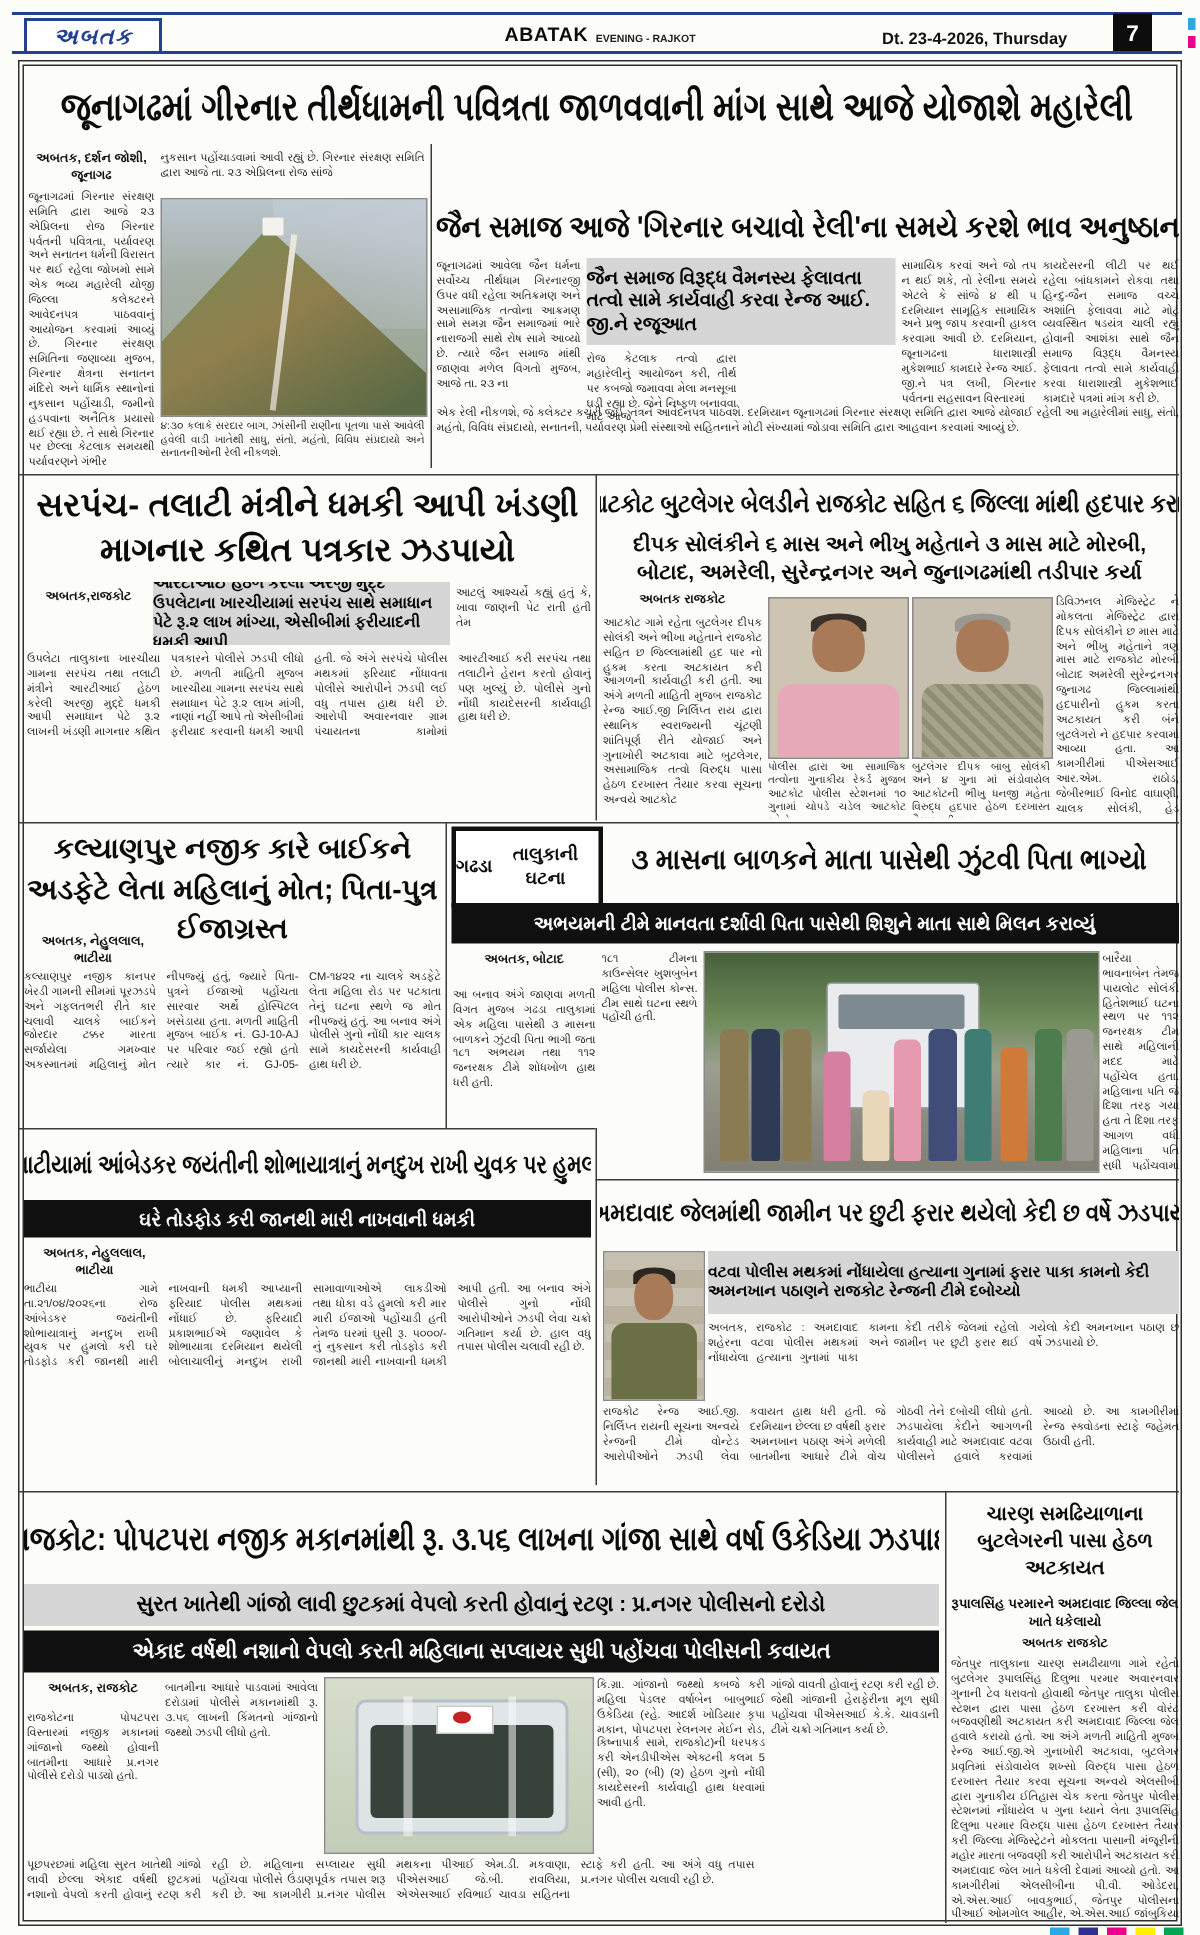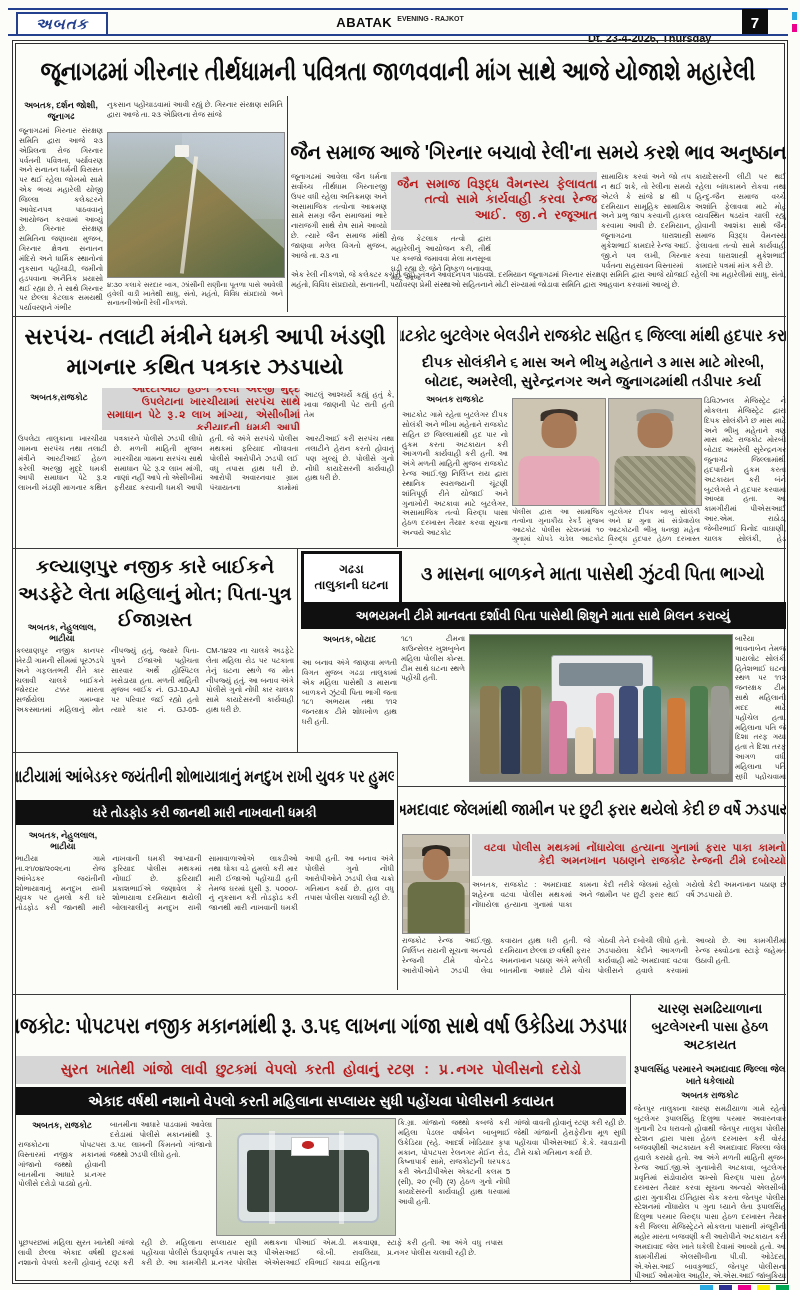--- a/index.html
+++ b/index.html
@@ -7,31 +7,31 @@
         font-family:"Liberation Sans","DejaVu Sans",sans-serif;color:#141414;overflow:hidden;}
   .abs{position:absolute;}
   .rule{position:absolute;background:#3a3a3a;}
   .blue-rule{position:absolute;background:var(--accent,#23418f);}
   .frame{position:absolute;border:1px solid #2e2e2e;}
   .frame-inner{position:absolute;left:2px;top:2px;right:2px;bottom:2px;border:1px solid #2e2e2e;}
   .hl{position:absolute;font-weight:bold;color:#0b0b0b;text-align:center;}
   .cond-wrap{display:flex;align-items:center;justify-content:center;overflow:hidden;}
   .cond{white-space:nowrap;display:inline-block;transform:scaleX(var(--sx,.85));}
   .banner{position:absolute;background:#101010;color:#ffffff;font-weight:bold;display:flex;align-items:center;justify-content:center;text-align:center;overflow:hidden;}
-  .graybox{position:absolute;background:#d6d6d6;color:#b91c1c;font-weight:bold;display:flex;align-items:center;justify-content:center;text-align:right;line-height:1.25;overflow:hidden;font-family:Liberation Mono, monospace;}
+  .graybox{position:absolute;background:#d6d6d6;color:#000000;font-weight:bold;display:flex;align-items:center;justify-content:center;text-align:left;line-height:1.25;overflow:hidden;}
   .byline{position:absolute;font-weight:bold;font-size:8.5px;line-height:1.25;text-align:center;color:#111;overflow:hidden;}
   .bt{position:absolute;font-size:7.4px;line-height:1.33;text-align:justify;color:#1c1c1c;overflow:hidden;word-break:break-word;}
   .c3{column-count:3;column-gap:7px;}
   .c4{column-count:4;column-gap:7px;}
   .c5{column-count:5;column-gap:7px;}
   .cap{font-size:7px;line-height:1.3;text-align:justify;color:#222;}
   
   .masthead{position:absolute;border:2px solid var(--accent,#23418f);background:#fff;display:flex;align-items:center;justify-content:center;
             font-weight:bold;font-style:italic;font-size:15px;color:var(--accent,#23418f);letter-spacing:1px;}
-  .papertitle{position:absolute;display:flex;align-items:flex-start;justify-content:center;gap:5px;width:300px;}
+  .papertitle{position:absolute;display:flex;align-items:flex-end;justify-content:center;gap:5px;width:300px;}
   .papertitle .t1{font-weight:bold;font-size:13px;letter-spacing:.5px;color:#0c0c0c;}
   .papertitle .t2{font-weight:bold;font-size:7px;color:#222;}
   .dateline{position:absolute;font-size:11px;font-weight:bold;color:#111;}
   .pagenum{position:absolute;background:#0d0d0d;color:#fff;font-weight:bold;font-size:15px;display:flex;align-items:center;justify-content:center;}
   
   .photo{position:absolute;overflow:hidden;border:1px solid #8a8a8a;background:#cfcabd;}
   .girnar{background:linear-gradient(180deg,#b9c4cd 0%,#a6b0a8 35%,#98a28c 100%);}
   .g-peak{position:absolute;left:-12%;top:13%;width:124%;height:95%;background:linear-gradient(150deg,#7a8a55 10%,#8f7f4d 45%,#5a6a44 85%);clip-path:polygon(42% 0,100% 85%,100% 100%,0 100%,0 72%);}
   .g-haze{position:absolute;right:0;top:0;width:58%;height:60%;background:linear-gradient(200deg,rgba(196,205,214,.9),rgba(196,205,214,0));}
   .g-temple{position:absolute;left:38%;top:8%;width:8%;height:9%;background:#f4f2ec;border-radius:1px;}
@@ -46,38 +46,38 @@
   .jailphoto{background:repeating-linear-gradient(180deg,#c7c0b0 0 12px,#bbb2a0 12px 24px);}
   .j-torso{position:absolute;left:50%;bottom:0;width:86%;height:52%;transform:translateX(-50%);background:#6b6f45;border-radius:9px 9px 0 0;}
   .j-head{position:absolute;left:50%;top:14%;width:40%;height:32%;transform:translateX(-50%);background:#a87a58;border-radius:45%;}
   .j-hair{position:absolute;left:50%;top:10%;width:42%;height:11%;transform:translateX(-50%);background:#2c2620;border-radius:50% 50% 0 0;}
   .ganjaphoto{background:linear-gradient(180deg,#d6decb 0%,#c3cdb7 100%);}
   .tub{position:absolute;left:11%;top:12%;width:78%;height:74%;background:rgba(228,233,239,.78);border:2px solid #b6bfc9;border-radius:7px;}
   .tub-inner{position:absolute;left:6%;top:18%;width:88%;height:72%;background:#36423a;border-radius:4px;}
   .tub-label{position:absolute;left:38%;top:2%;width:26%;height:20%;background:#fff;border:1px solid #c8c8c8;}
   .tub-dot{position:absolute;left:46%;top:7%;width:8%;height:9%;background:#c22323;border-radius:50%;}
   .strap{position:absolute;top:-4%;width:4%;height:108%;background:rgba(250,250,250,.55);}
-  .gadhada{position:absolute;border:3px solid #101010;background:#fff;display:flex;flex-direction:column;align-items:center;justify-content:center;font-weight:bold;color:#0c0c0c;text-align:center;line-height:1.3;}
+  .gadhada{position:absolute;border:3px solid #101010;background:#fff;display:flex;flex-direction:row;align-items:center;justify-content:center;font-weight:bold;color:#0c0c0c;text-align:center;line-height:1.3;}
   .regmarks{position:absolute;display:flex;gap:6px;}
   .regmarks span{width:13px;height:5px;display:inline-block;}
 </style>
 </head>
 <body>
 
 <div class="page">
 
   <div class="blue-rule" style="left:8px;top:8px;width:780px;height:2px;"></div>
   <div class="masthead" style="left:16px;top:12px;width:88px;height:20px;">
     <span>અબતક</span>
   </div>
   <div class="papertitle" style="left:250px;top:15px;">
     <span class="t1">ABATAK</span>
     <span class="t2">EVENING - RAJKOT</span>
   </div>
-  <div class="dateline" style="left:588px;top:32px;">Dt. 23-4-2026, Thursday</div>
+  <div class="dateline" style="left:588px;top:20px;">Dt. 23-4-2026, Thursday</div>
   <div class="pagenum" style="left:742px;top:9px;width:26px;height:26px;">7</div>
   <div class="abs" style="left:792px;top:12px;width:5px;height:8px;background:#29abe2;"></div>
   <div class="abs" style="left:792px;top:24px;width:5px;height:8px;background:#ec008c;"></div>
   <div class="blue-rule" style="left:8px;top:34px;width:780px;height:2px;"></div>
 
   <div class="frame" style="left:12px;top:40px;width:774px;height:1242px;">
     <div class="frame-inner"></div>
   </div>
 
   <div class="hl cond-wrap" style="left:20px;top:48px;width:756px;height:46px;font-size:26px;--sx:.82;">

